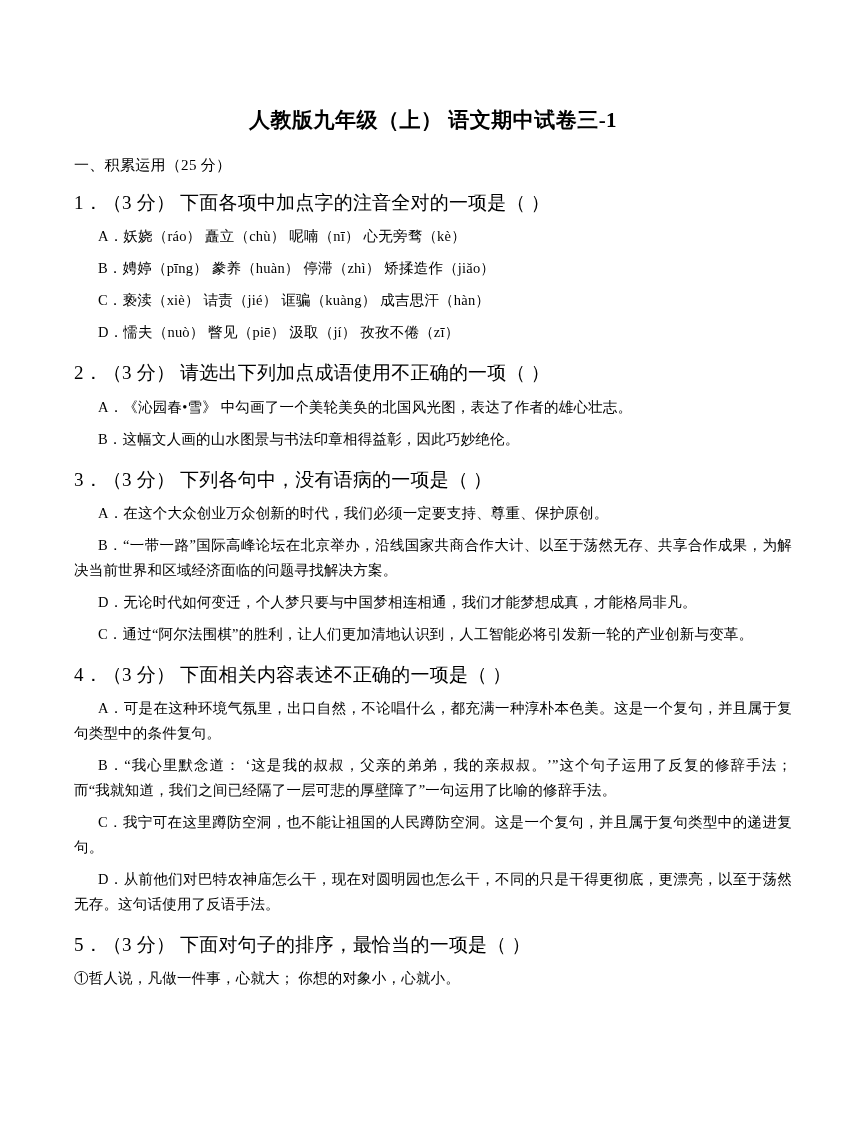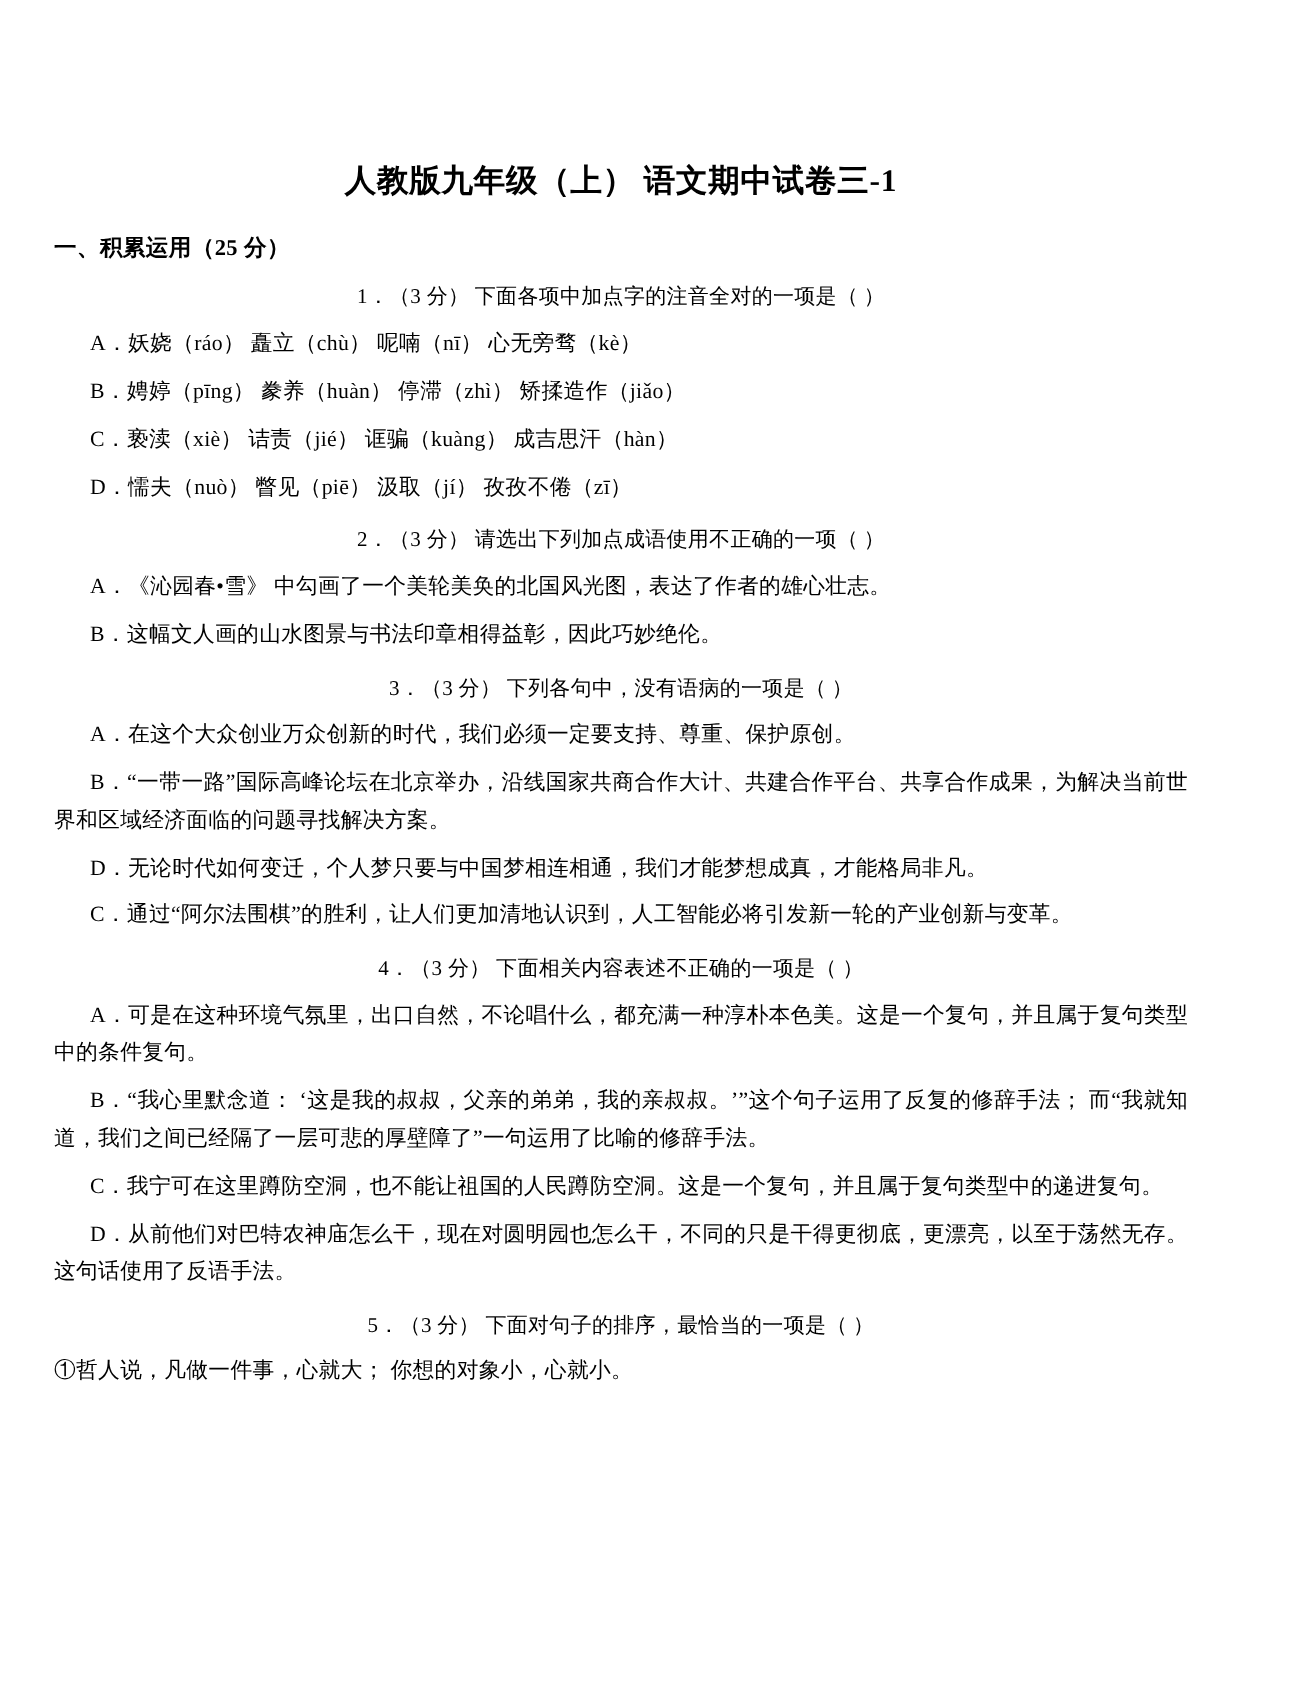--- a/index.html
+++ b/index.html
@@ -12,41 +12,40 @@
     height: 1122px;
     font-family: "Liberation Serif", "DejaVu Serif", serif;
     color: #000000;
     -webkit-font-smoothing: antialiased;
   }
   .page {
     position: relative;
     width: 866px;
     height: 1122px;
     box-sizing: border-box;
-    padding: 96px 74px 40px 36px;
+    padding: 96px 74px 40px 74px;
   }
   .doc-title {
     text-align: center;
     font-size: 21px;
     font-weight: bold;
     letter-spacing: 0.5px;
     margin: 10px 0 22px 0;
   }
   .section-head {
     font-size: 15px;
-    font-weight: bold;
+    font-weight: normal;
     margin: 0 0 12px 0;
     letter-spacing: 0.3px;
   }
   .q-stem {
-    font-size: 14px;
+    font-size: 19px;
     line-height: 1.55;
     margin: 13px 0 6px 0;
     letter-spacing: 0.2px;
-    text-align: center;
   }
   .opt-tight {
     font-size: 14.5px;
     line-height: 1.72;
     margin: 7px 0;
     text-indent: 24px;
     letter-spacing: 0.2px;
   }
   .opt-wrap {
     font-size: 14.5px;
@@ -77,21 +76,21 @@
   <div class="opt-tight">B．娉婷（pīng）  豢养（huàn）  停滞（zhì）   矫揉造作（jiǎo）</div>
   <div class="opt-tight">C．亵渎（xiè）   诘责（jié）   诓骗（kuàng）  成吉思汗（hàn）</div>
   <div class="opt-tight">D．懦夫（nuò）   瞥见（piē）   汲取（jí）    孜孜不倦（zī）</div>
 
   <div class="q-stem">2．（3 分） 请选出下列加点成语使用不正确的一项（     ）</div>
   <div class="opt-tight">A．《沁园春•雪》 中勾画了一个美轮美奂的北国风光图，表达了作者的雄心壮志。</div>
   <div class="opt-tight">B．这幅文人画的山水图景与书法印章相得益彰，因此巧妙绝伦。</div>
 
   <div class="q-stem">3．（3 分） 下列各句中，没有语病的一项是（     ）</div>
   <div class="opt-wrap">A．在这个大众创业万众创新的时代，我们必须一定要支持、尊重、保护原创。</div>
-  <div class="opt-wrap">B．“一带一路”国际高峰论坛在北京举办，沿线国家共商合作大计、共建合作平台、共享合作成果，为解决当前世界和区域经济面临的问题寻找解决方案。</div>
+  <div class="opt-wrap">B．“一带一路”国际高峰论坛在北京举办，沿线国家共商合作大计、以至于荡然无存、共享合作成果，为解决当前世界和区域经济面临的问题寻找解决方案。</div>
   <div class="opt-wrap">D．无论时代如何变迁，个人梦只要与中国梦相连相通，我们才能梦想成真，才能格局非凡。</div>
   <div class="opt-wrap">C．通过“阿尔法围棋”的胜利，让人们更加清地认识到，人工智能必将引发新一轮的产业创新与变革。</div>
 
   <div class="q-stem">4．（3 分） 下面相关内容表述不正确的一项是（     ）</div>
   <div class="opt-wrap">A．可是在这种环境气氛里，出口自然，不论唱什么，都充满一种淳朴本色美。这是一个复句，并且属于复句类型中的条件复句。</div>
   <div class="opt-wrap">B．“我心里默念道： ‘这是我的叔叔，父亲的弟弟，我的亲叔叔。’”这个句子运用了反复的修辞手法； 而“我就知道，我们之间已经隔了一层可悲的厚壁障了”一句运用了比喻的修辞手法。</div>
   <div class="opt-wrap">C．我宁可在这里蹲防空洞，也不能让祖国的人民蹲防空洞。这是一个复句，并且属于复句类型中的递进复句。</div>
   <div class="opt-wrap">D．从前他们对巴特农神庙怎么干，现在对圆明园也怎么干，不同的只是干得更彻底，更漂亮，以至于荡然无存。这句话使用了反语手法。</div>
 
   <div class="q-stem">5．（3 分） 下面对句子的排序，最恰当的一项是（     ）</div>

